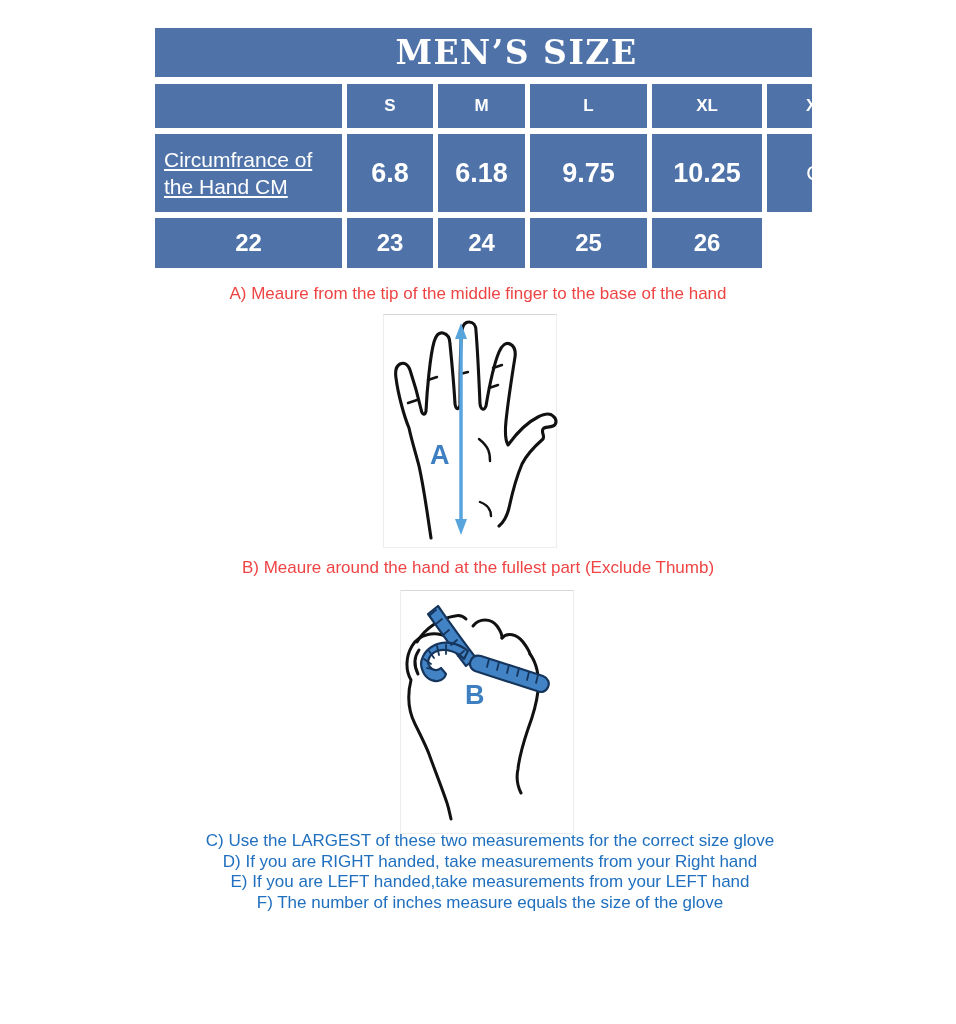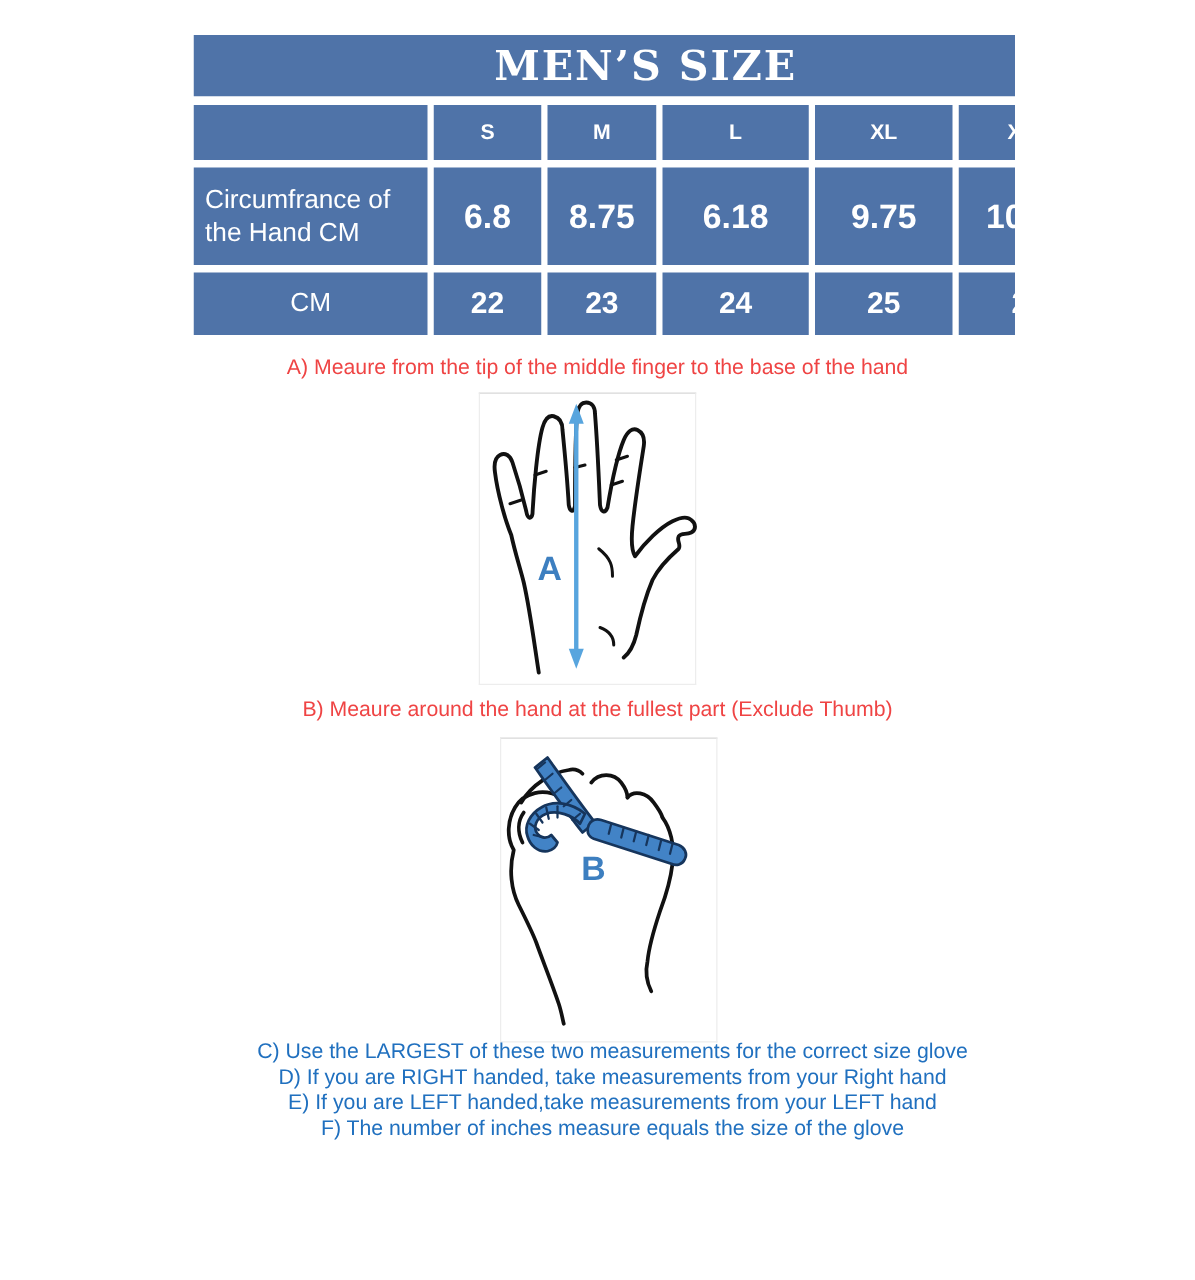--- a/index.html
+++ b/index.html
@@ -9,21 +9,21 @@
   
   .title-bar{position:absolute;left:155px;top:28px;width:723px;height:49px;
              background:#4f73a8;color:#ffffff;display:flex;align-items:center;justify-content:center;}
   .title-bar span{font-family:"DejaVu Serif",serif;font-weight:bold;font-size:33px;letter-spacing:1.5px;}
   .size-grid{position:absolute;left:155px;top:84px;display:grid;
              grid-template-columns:187px 86px 87px 117px 110px 111px;
              grid-template-rows:44px 78px 50px;column-gap:5px;row-gap:6px;}
   .cell{background:#4f73a8;color:#ffffff;display:flex;align-items:center;justify-content:center;}
   .cell.head{font-weight:bold;font-size:17px;}
   .cell.rowlabel1{justify-content:flex-start;text-align:left;
-                  padding-left:9px;padding-right:26px;font-size:21px;line-height:27px;}
+                  padding-left:9px;padding-right:26px;font-size:21px;line-height:27px;text-decoration:underline;}
   .cell.v1{font-weight:bold;font-size:27px;}
   .cell.rowlabel2{font-size:21px;}
   .cell.v2{font-weight:bold;font-size:24px;}
 
   
   .instr{position:absolute;left:0;width:956px;text-align:center;color:#ef4444;font-size:17px;}
   .instr-a{top:284px;}
   .instr-b{top:558px;}
   .footer{position:absolute;left:0;top:831px;width:956px;text-align:center;
           color:#2070bf;font-size:17px;line-height:20.5px;margin-left:12px;}
@@ -47,21 +47,20 @@
   <div class="size-grid">
     <div class="cell"></div>
     <div class="cell head">S</div>
     <div class="cell head">M</div>
     <div class="cell head">L</div>
     <div class="cell head">XL</div>
     <div class="cell head">XXL</div>
 
     <div class="cell rowlabel1">Circumfrance of the Hand CM</div>
     <div class="cell v1">6.8</div>
-    <div class="cell v1">8.75</div>
     <div class="cell v1">6.18</div>
     <div class="cell v1">9.75</div>
     <div class="cell v1">10.25</div>
 
     <div class="cell rowlabel2">CM</div>
     <div class="cell v2">22</div>
     <div class="cell v2">23</div>
     <div class="cell v2">24</div>
     <div class="cell v2">25</div>
     <div class="cell v2">26</div>

